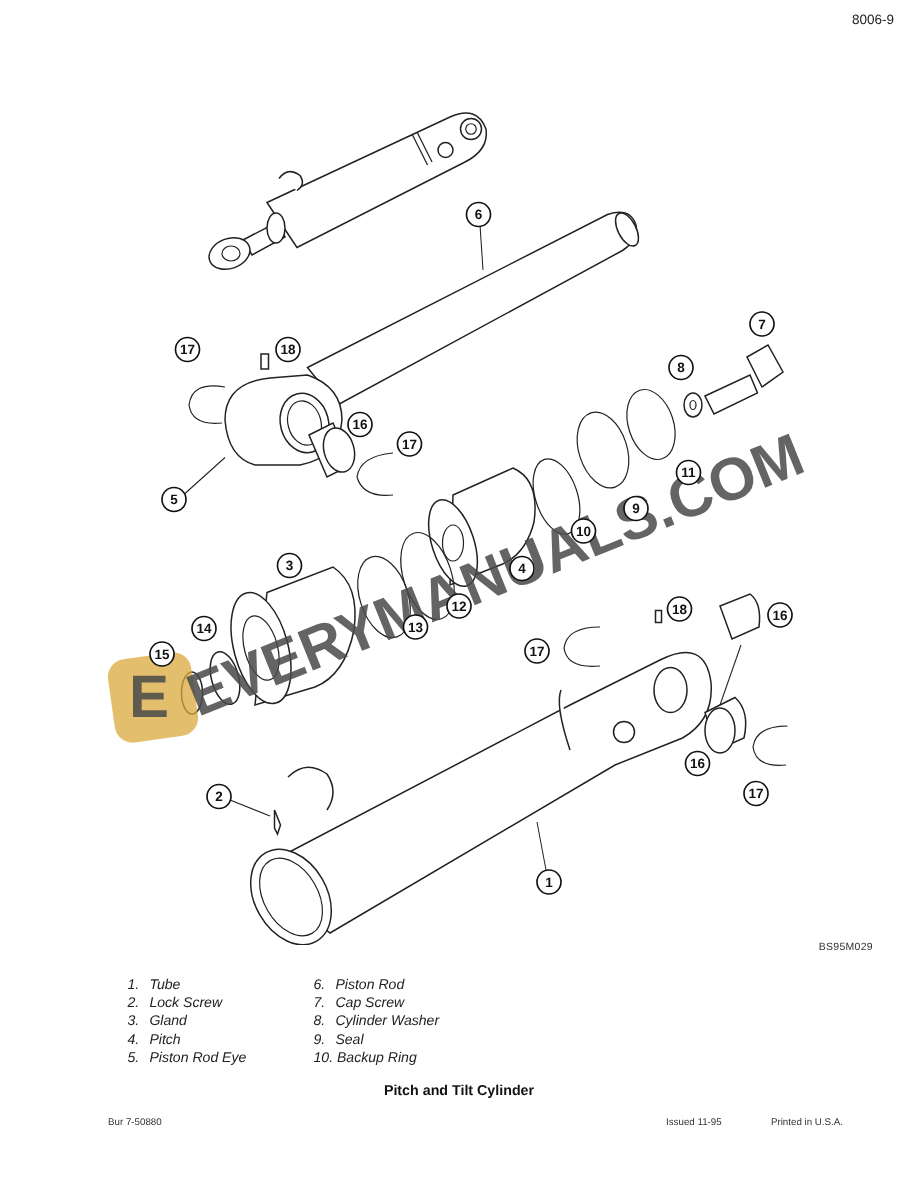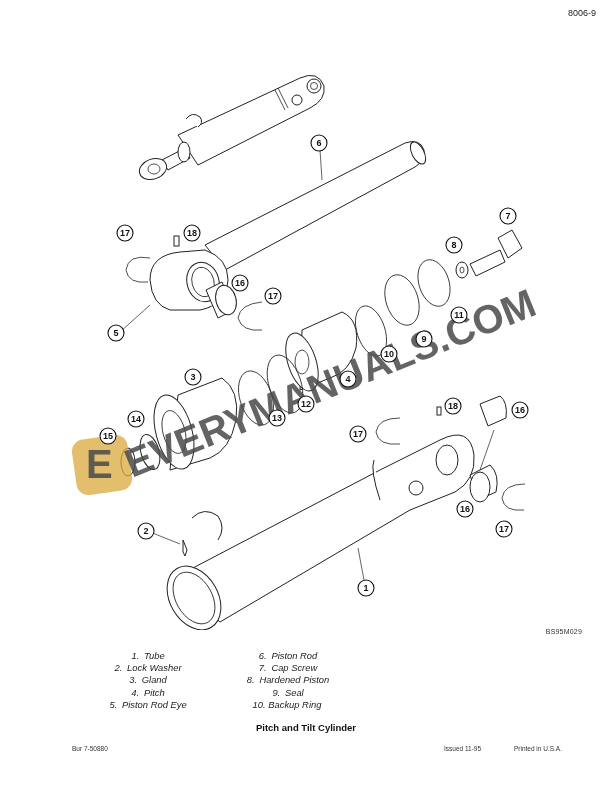--- a/index.html
+++ b/index.html
@@ -1,20 +1,20 @@
 <!DOCTYPE html>
 <html><head>
 <meta charset="utf-8">
 <style>
   html, body { margin: 0; padding: 0; background: #ffffff; }
   body { width: 612px; height: 792px; position: relative; overflow: hidden; font-family: "Liberation Sans", sans-serif; color: #1a1a1a; }
   .page-number { position: absolute; top: 8px; right: 16px; font-size: 9px; color: #222; }
   .diagram { position: absolute; left: 0; top: 30px; width: 612px; height: 600px; }
   .figure-id { position: absolute; top: 628px; right: 30px; font-size: 7px; color: #333; letter-spacing: 0.2px; }
-  .legend { position: absolute; top: 650px; left: 85px; display: flex; gap: 16px; font-size: 9.4px; font-style: italic; color: #222; text-align: center; }
+  .legend { position: absolute; top: 650px; left: 85px; display: flex; gap: 0; font-size: 9.4px; font-style: italic; color: #222; }
   .legend-col { display: flex; flex-direction: column; line-height: 12.2px; }
   .legend-col.c1 { width: 124px; }
   .legend-col.c2 { width: 124px; }
   .legend-col.c3 { width: 126px; }
   .legend-col.c4 { width: 110px; }
   .legend-item .num { display: inline-block; min-width: 12px; }
   .figure-title { position: absolute; top: 722px; left: 0; width: 612px; text-align: center; font-weight: bold; font-size: 9.5px; color: #111; }
   .footer { position: absolute; top: 745px; left: 72px; width: 490px; font-size: 6.5px; color: #333; }
   .footer .bur { position: absolute; left: 0; }
   .footer .issued { position: absolute; left: 372px; }
@@ -213,29 +213,29 @@
       <circle cx="453" cy="406" r="8"></circle>
       <text x="453" y="406">18</text>
     </g>
 </svg>
 
 <div class="figure-id">BS95M029</div>
 
 <div class="legend">
   <div class="legend-col c1">
     <div class="legend-item"><span class="num">1.</span> <span>Tube</span></div>
-    <div class="legend-item"><span class="num">2.</span> <span>Lock Washer</span></div>
+    <div class="legend-item"><span class="num">2.</span> <span>Lock Screw</span></div>
     <div class="legend-item"><span class="num">3.</span> <span>Gland</span></div>
     <div class="legend-item"><span class="num">4.</span> <span>Pitch</span></div>
     <div class="legend-item"><span class="num">5.</span> <span>Piston Rod Eye</span></div>
   </div>
   <div class="legend-col c2">
     <div class="legend-item"><span class="num">6.</span> <span>Piston Rod</span></div>
     <div class="legend-item"><span class="num">7.</span> <span>Cap Screw</span></div>
-    <div class="legend-item"><span class="num">8.</span> <span>Hardened Piston</span></div>
+    <div class="legend-item"><span class="num">8.</span> <span>Cylinder Washer</span></div>
     <div class="legend-item"><span class="num">9.</span> <span>Seal</span></div>
     <div class="legend-item"><span class="num">10.</span> <span>Backup Ring</span></div>
   </div>
 </div>
 
 <div class="figure-title">Pitch and Tilt Cylinder</div>
 
 <div class="footer">
   <span class="bur">Bur 7-50880</span>
   <span class="issued">Issued 11-95</span>

